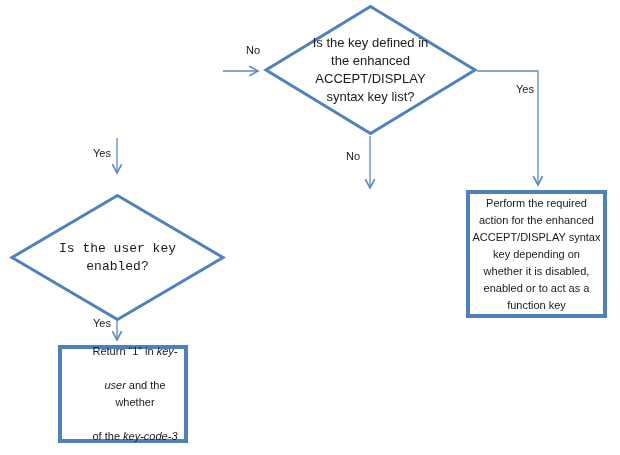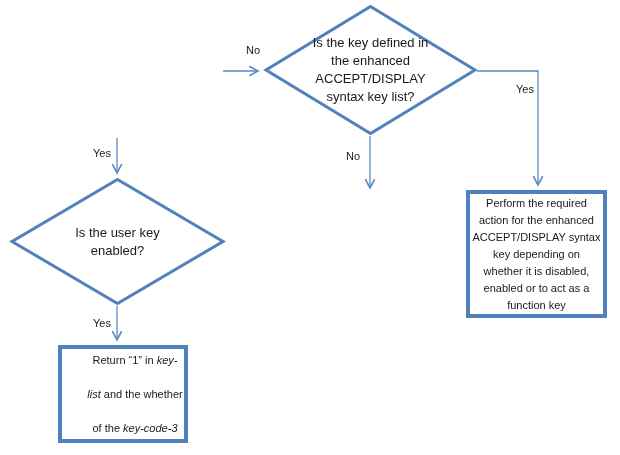--- a/index.html
+++ b/index.html
@@ -97,21 +97,21 @@
   <div class="node diamond" style="left:264px; top:5px; width:213px; height:130px;">
     <svg viewBox="0 0 213 130" preserveAspectRatio="none">
       <polygon points="106.5,1.5 211,65 106.5,128.5 2,65"></polygon>
     </svg>
     <div class="shape-text">Is the key defined in
 the enhanced
 ACCEPT/DISPLAY
 syntax key list?</div>
   </div>
 
-  <div class="node diamond" style="left:10px; top:178px; width:215px; height:127px;">
+  <div class="node diamond" style="left:10px; top:194px; width:215px; height:127px;font-family:Liberation Mono, monospace;">
     <svg viewBox="0 0 215 127" preserveAspectRatio="none">
       <polygon points="107.5,1.5 213,63.5 107.5,125.5 2,63.5"></polygon>
     </svg>
     <div class="shape-text">Is the user key
 enabled?</div>
   </div>
 
 
   <div class="process" style="left:466px; top:190px; width:141px; height:128px;">
     <div class="inner">Perform the required
@@ -119,21 +119,21 @@
 ACCEPT/DISPLAY syntax
 key depending on
 whether it is disabled,
 enabled or to act as a
 function key</div>
   </div>
 
   <div class="process" style="left:58px; top:345px; width:130px; height:98px;">
     <div class="inner">
       <span class="r-line"><span>Return “1” in </span><span class="ital">key-</span></span>
-      <span class="r-line"><span class="ital">list</span><span> and the whether</span></span>
+      <span class="r-line"><span class="ital">user</span><span> and the whether</span></span>
       <span class="r-line"><span>of the </span><span class="ital">key-code-3</span></span>
     </div>
   </div>
 
   <div class="edge-label" style="left:230px; top:44px;">No</div>
   <div class="edge-label" style="left:77px; top:147px;">Yes</div>
   <div class="edge-label" style="left:77px; top:317px;">Yes</div>
   <div class="edge-label" style="left:330px; top:150px;">No</div>
   <div class="edge-label" style="left:500px; top:83px;">Yes</div>
 

